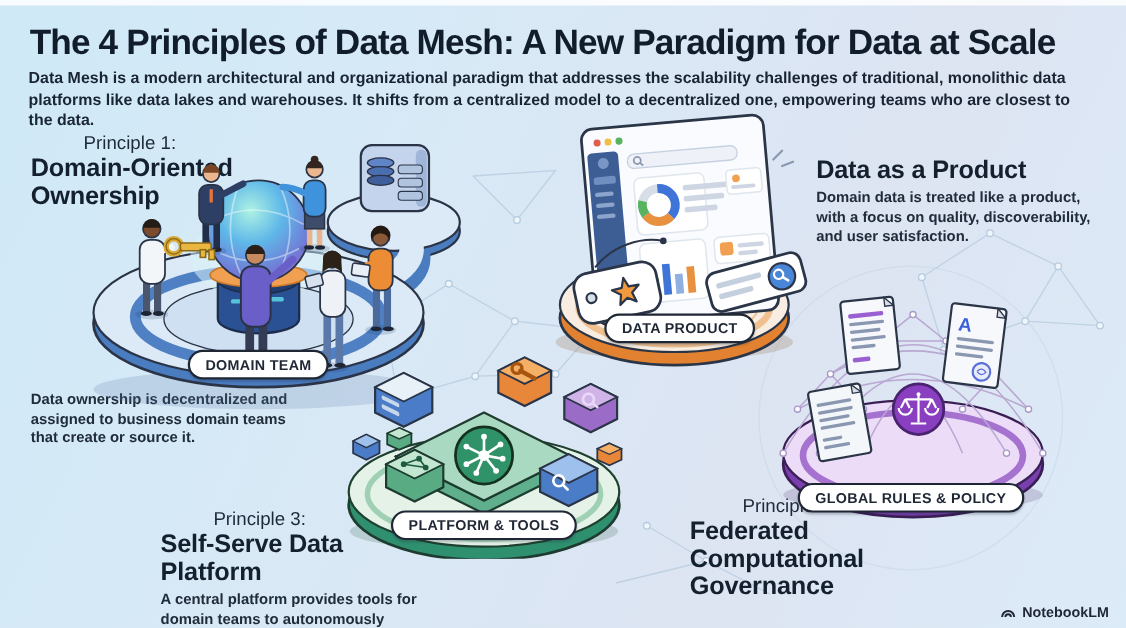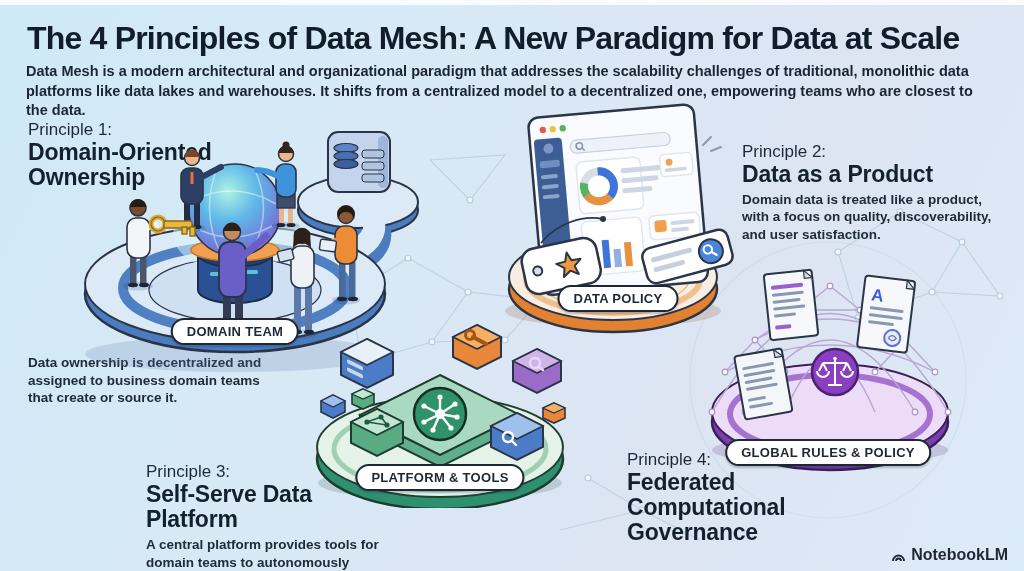--- a/index.html
+++ b/index.html
@@ -6,29 +6,29 @@
   .canvas{position:relative;width:1024px;height:571px;overflow:hidden;
     font-family:"Liberation Sans",sans-serif;color:#1b2634;
     background:linear-gradient(115deg,#cfe9f7 0%,#d8e9f6 35%,#dde4f2 70%,#dcebf8 100%);}
   .top-strip{position:absolute;left:0;top:0;width:100%;height:5px;background:rgba(255,255,255,.85);}
   .bg-svg,.illus{position:absolute;pointer-events:none;}
   .title{position:absolute;left:27px;top:20px;width:980px;font-size:32px;font-weight:700;
     letter-spacing:-0.8px;color:#121d2b;}
   .subtitle{position:absolute;left:9px;top:62px;width:950px;font-size:14.5px;font-weight:600;
     line-height:1.35;color:#1a2534;margin-left:17px;}
   .principle{position:absolute;}
-  .p-label{font-size:17px;font-weight:400;line-height:1.15;color:#1d2939;}
+  .p-label{font-size:17px;font-weight:400;line-height:1.15;color:#1d2939;margin-left:48px;}
   .p-title{font-size:23px;font-weight:700;line-height:1.1;letter-spacing:-0.2px;
     white-space:pre-line;color:#14202e;}
   .p-desc{font-size:13.5px;font-weight:700;line-height:1.3;margin-top:4px;color:#202c3a;}
   .badge{position:absolute;background:#ffffff;border:2.5px solid #1f2735;border-radius:18px;
     padding:4px 14px;font-size:13px;font-weight:700;letter-spacing:.3px;color:#1f2735;
     white-space:nowrap;box-shadow:0 2px 2px rgba(30,40,60,.25);transform:translateX(-50%);}
   .watermark{position:absolute;right:16px;bottom:7px;display:flex;align-items:flex-end;gap:5px;
-    font-size:16px;font-weight:600;color:#1f2735;}
+    font-size:13px;font-weight:600;color:#1f2735;}
 </style>
 </head>
 <body>
 
 <div class="canvas">
   <div class="top-strip"></div>
 
   <svg class="bg-svg" width="1024" height="571" style="left:0;top:0">
     <g stroke="#b5cbde" stroke-width="1.2" fill="none" opacity="0.75">
       <path d="M350,295 L408,258 L468,292 L432,342 L362,362 L350,295 M432,342 L505,340 L540,300 L468,292 M362,362 L432,342"></path>
@@ -60,21 +60,20 @@
   <div class="subtitle">Data Mesh is a modern architectural and organizational paradigm that addresses the scalability challenges of traditional, monolithic data platforms like data lakes and warehouses. It shifts from a centralized model to a decentralized one, empowering teams who are closest to the data.</div>
 
   <div class="principle" style="left:28px;top:120px;width:250px">
     <div class="p-label">Principle 1:</div>
     <div class="p-title">Domain-Oriented
 Ownership</div>
   </div>
   <div class="principle p-desc" style="left:28px;top:350px;width:242px">Data ownership is decentralized and assigned to business domain teams that create or source it.</div>
 
   <div class="principle" style="left:742px;top:142px;width:265px">
-    <div class="p-label">Principle 2:</div>
     <div class="p-title">Data as a Product</div>
     <div class="p-desc">Domain data is treated like a product, with a focus on quality, discoverability, and user satisfaction.</div>
   </div>
 
   <div class="principle" style="left:146px;top:462px;width:250px">
     <div class="p-label">Principle 3:</div>
     <div class="p-title">Self-Serve Data Platform</div>
     <div class="p-desc" style="white-space:pre-line">A central platform provides tools for
 domain teams to autonomously
 build and manage their data products.</div>
@@ -435,21 +434,21 @@
           <line x1="152" y1="103" x2="156" y2="111"></line>
         <path d="M122,111 A6,6 0 0 0 134,111"></path>
         <path d="M146,111 A6,6 0 0 0 158,111"></path>
         <line x1="133" y1="125" x2="147" y2="125"></line>
       </g>
       <circle cx="140" cy="98.5" r="1.8" fill="#ffffff"></circle>
     </g>
   </svg>
 
   <div class="badge" style="left:235px;top:318px">DOMAIN TEAM</div>
-  <div class="badge" style="left:618px;top:285px">DATA POLICY</div>
+  <div class="badge" style="left:618px;top:285px">DATA PRODUCT</div>
   <div class="badge" style="left:828px;top:439px">GLOBAL RULES &amp; POLICY</div>
   <div class="badge" style="left:440px;top:464px">PLATFORM &amp; TOOLS</div>
 
   <div class="watermark">
     <svg width="15" height="14" viewBox="0 0 15 14">
       <path d="M2,11 A5.5,5.5 0 0 1 13,11" fill="none" stroke="#1f2735" stroke-width="1.8"></path>
       <path d="M5,11 A2.5,2.5 0 0 1 10,11" fill="none" stroke="#1f2735" stroke-width="1.8"></path>
     </svg>
     <span>NotebookLM</span>
   </div>

